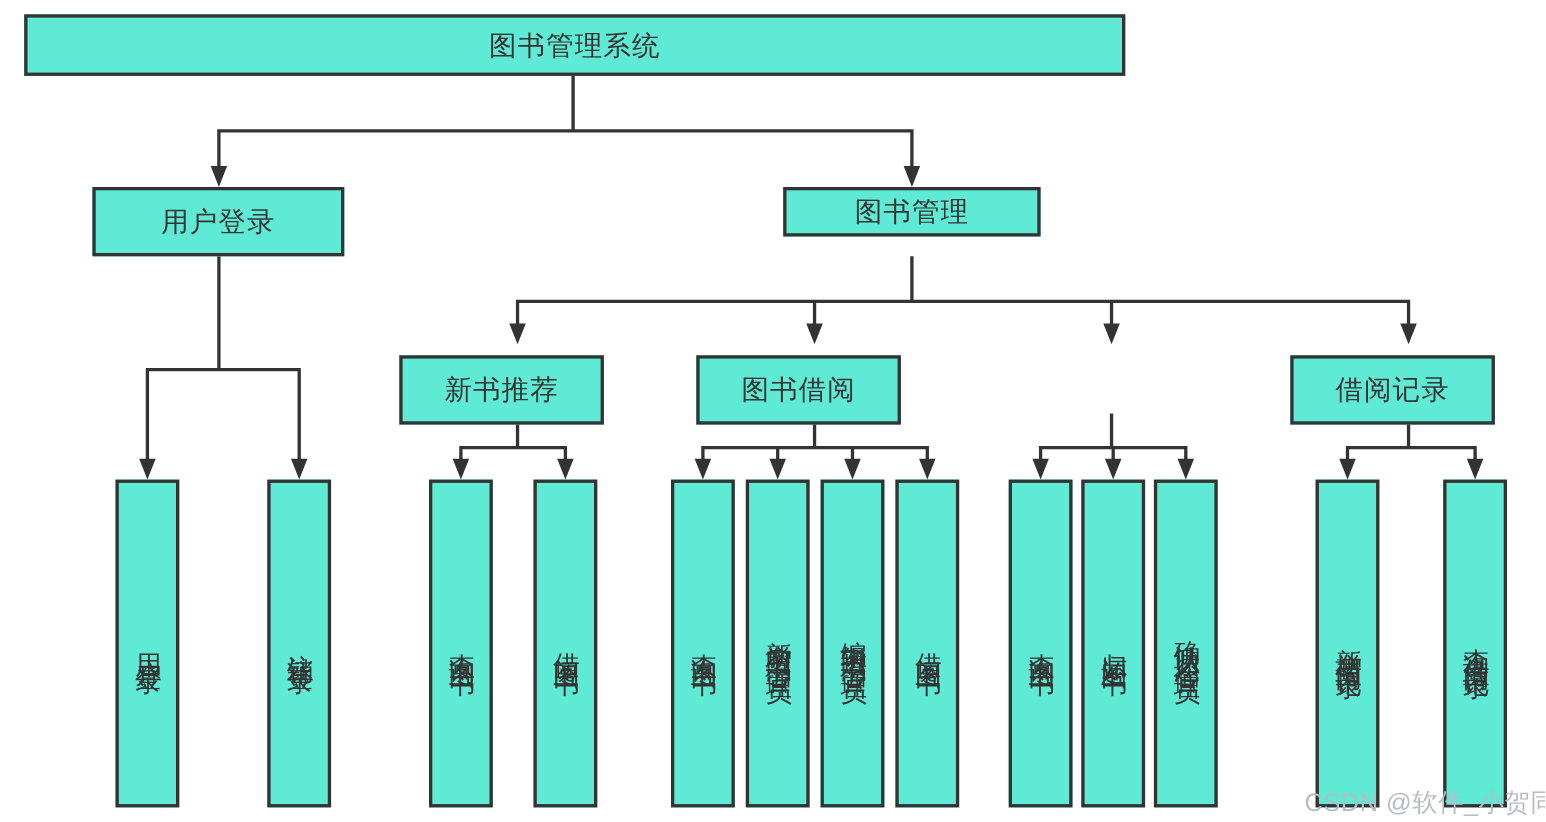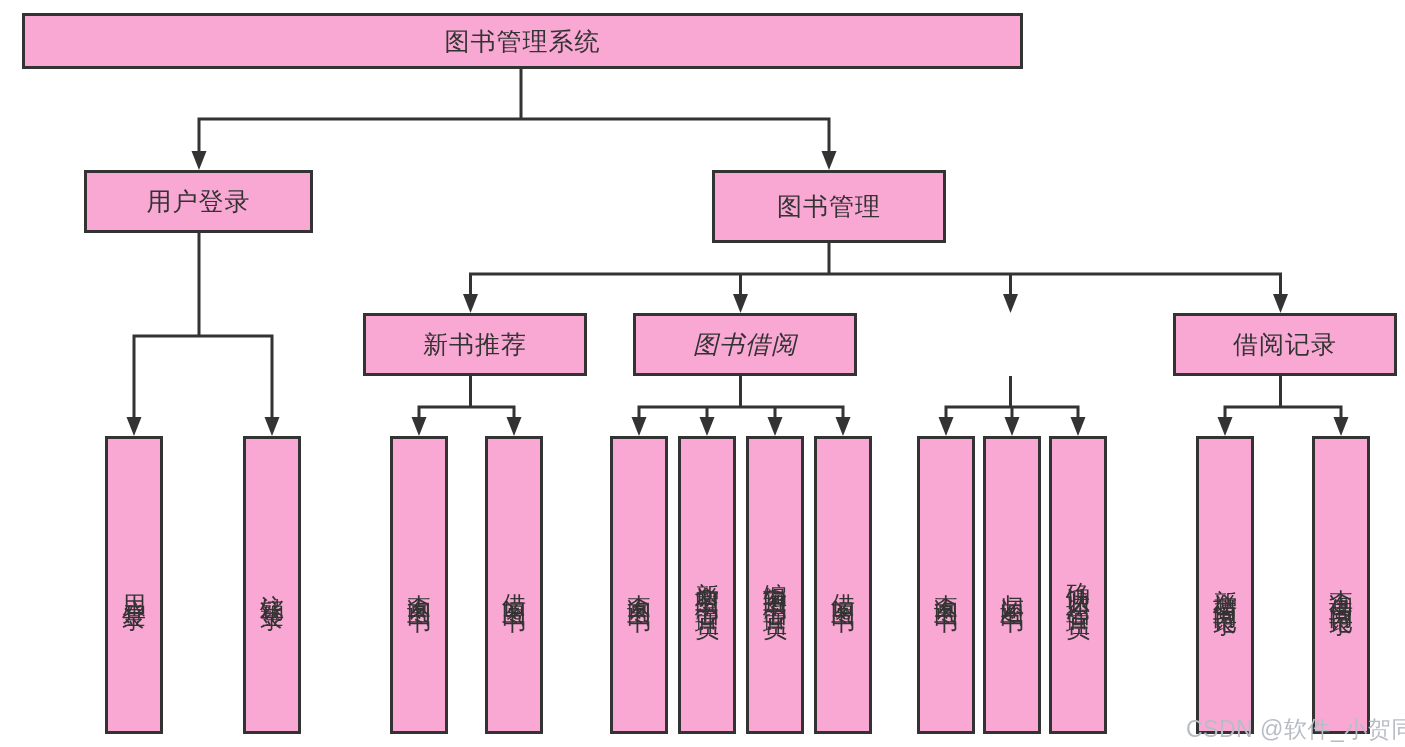--- a/index.html
+++ b/index.html
@@ -18,21 +18,21 @@
   .wires {
     position: absolute;
     left: 0;
     top: 0;
     width: 1405px;
     height: 747px;
   }
   .box {
     position: absolute;
     box-sizing: border-box;
-    background: #f9a8d4;
+    background: #5eead4;
     border: 3px solid #333333;
     display: flex;
     align-items: center;
     justify-content: center;
     color: #333333;
   }
   .hlabel {
     font-size: 25px;
     letter-spacing: 1px;
     white-space: nowrap;
@@ -42,24 +42,24 @@
     writing-mode: vertical-rl;
     text-orientation: mixed;
     font-size: 24px;
     letter-spacing: 5px;
     line-height: 1;
     color: #333333;
     white-space: nowrap;
   }
   .root-box    { left: 22px;  top: 13px;  width: 1001px; height: 56px; }
   .l2-a        { left: 84px;  top: 170px; width: 229px;  height: 63px; }
-  .l2-b        { left: 712px; top: 170px; width: 234px;  height: 73px; }
-  .l3          { top: 313px;  width: 224px; height: 63px; }
+  .l2-b        { left: 712px; top: 170px; width: 234px;  height: 45px; }
+  .l3          { top: 323px;  width: 186px; height: 63px; }
   .l3-1 { left: 363px; }
-  .l3-2 { left: 633px; font-style: italic; }
+  .l3-2 { left: 633px; }
   .l3-3 { left: 903px; }
   .l3-4 { left: 1173px; align-items: center; }
   .leaf { top: 436px; width: 58px; height: 298px; }
   .lf-1  { left: 105px;  }
   .lf-2  { left: 243px;  }
   .lf-3  { left: 390px;  }
   .lf-4  { left: 485px;  }
   .lf-5  { left: 610px;  }
   .lf-6  { left: 678px;  }
   .lf-7  { left: 746px;  }

